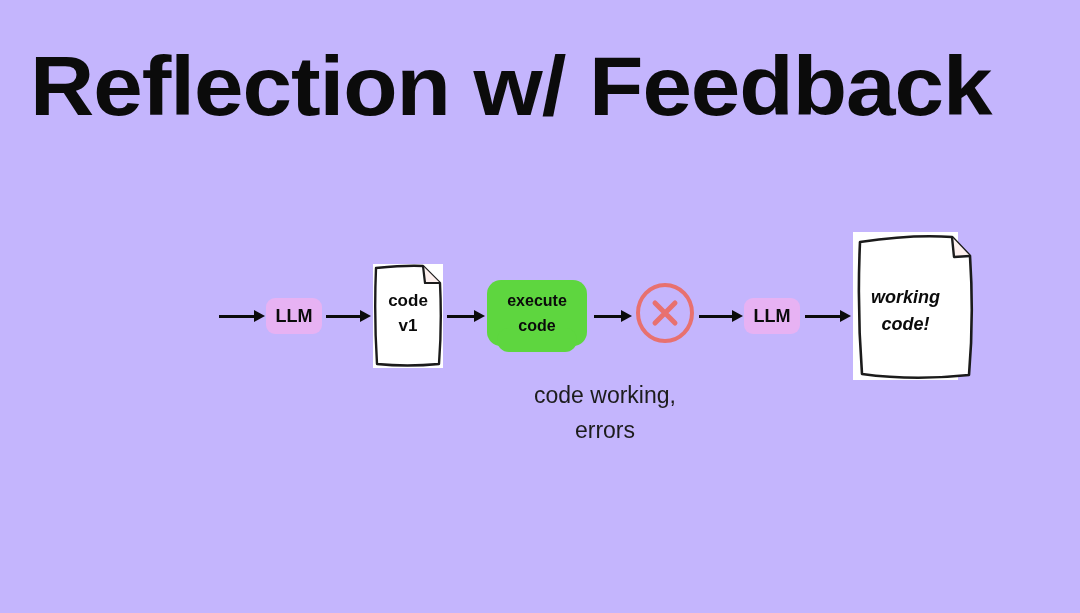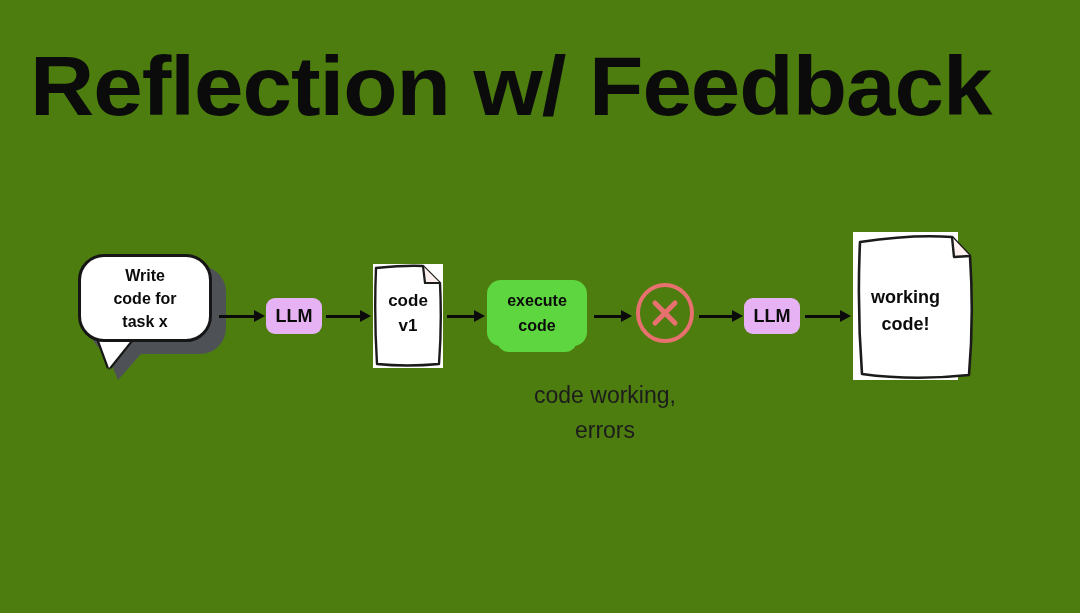--- a/index.html
+++ b/index.html
@@ -13,21 +13,21 @@
     font-family: "Liberation Sans", sans-serif;
     overflow: hidden;
     position: relative;
   }
 
   #slide {
     position: absolute;
     left: 0; top: 0;
     width: 1080px;
     height: 613px;
-    background: #4d7c0f;
+    background: #c4b5fd;
   }
 
   
   #title {
     position: absolute;
     left: 30px;
     top: 40px;
     width: 1020px;
     font-family: "Liberation Sans", sans-serif;
     font-weight: bold;
@@ -155,20 +155,21 @@
     top: 24px;
     font-size: 17px;
     line-height: 25px;
   }
 
   #doc2 {
     left: 853px;
     top: 10px;
     width: 105px;
     height: 148px;
+    font-style: italic;
   }
   #doc2-outline {
     position: absolute;
     left: 0; top: 0; width: 123px; height: 148px;
   }
   #doc2 .doc-text {
     top: 52px;
     font-size: 18px;
     line-height: 27px;
   }
@@ -261,29 +262,20 @@
 </style>
 </head>
 <body>
 
 <div id="slide">
 
   <div id="title">Reflection w/ Feedback</div>
 
   <div id="flow">
 
-    <div class="node" id="bubble-wrap">
-      <div id="bubble-shadow"></div>
-      <div id="bubble-shadow-tail"></div>
-      <div id="bubble-tail"></div>
-      <div id="bubble-body"></div>
-      <div id="bubble-text">Write
-code for
-task x</div>
-    </div>
 
     <div class="arrow" id="arrow1">
       <div class="shaft" style="width:36px"></div>
       <div class="head" style="left:35px"></div>
     </div>
 
     <div class="node llm-chip" id="llm1">LLM</div>
 
     <div class="arrow" id="arrow2">
       <div class="shaft" style="width:35px"></div>

